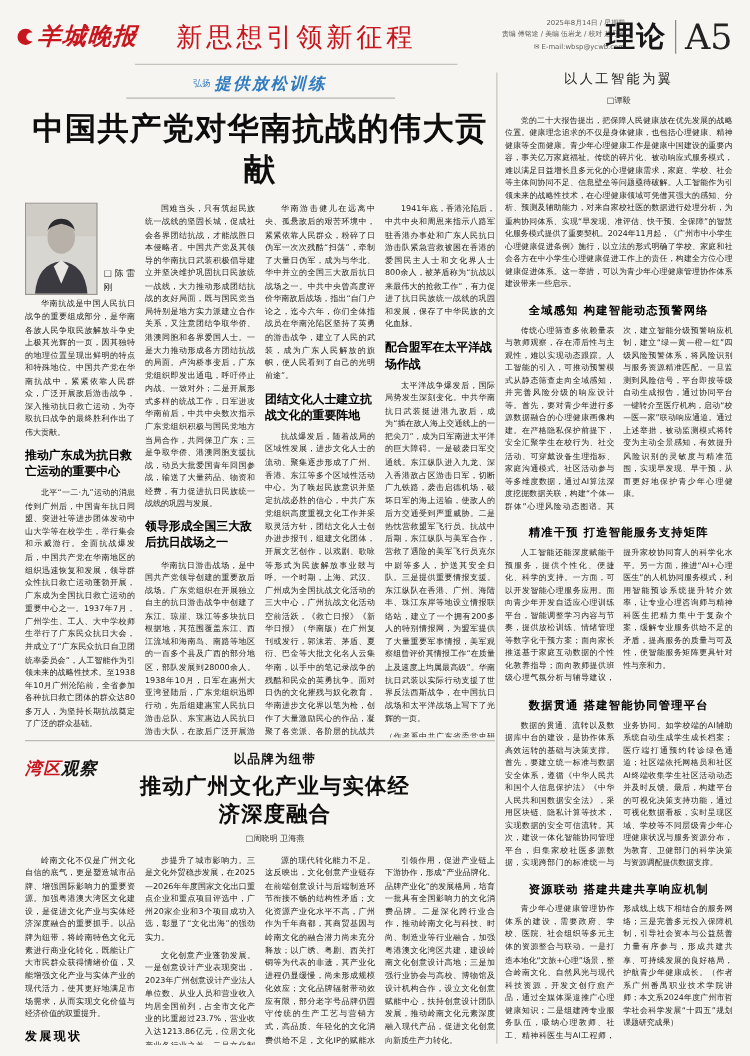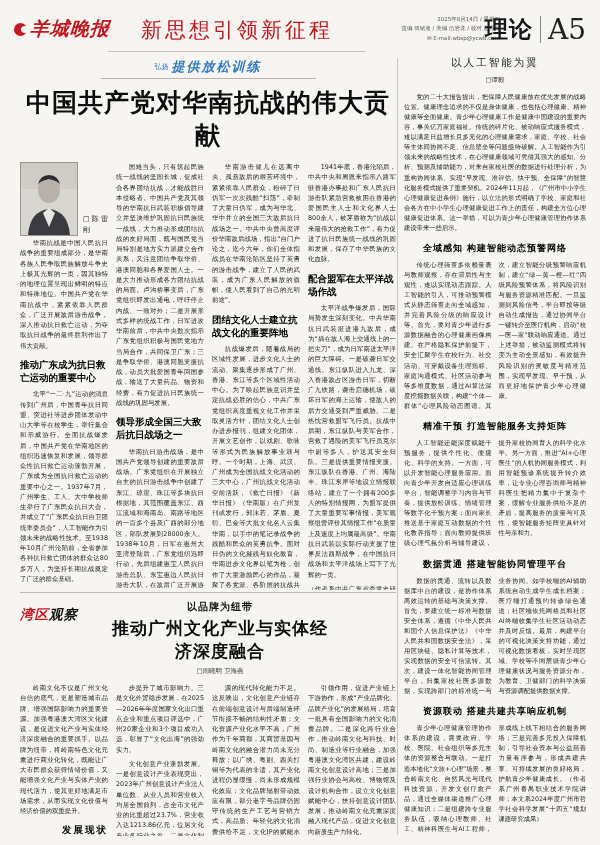--- a/index.html
+++ b/index.html
@@ -46,21 +46,21 @@
   .a3{position:absolute;left:20px;top:600px;width:376px;height:236px;overflow:hidden;}
   .a3-head{display:flex;align-items:flex-start;gap:20px;}
   .a3-badge{flex:0 0 64px;padding-top:6px;font-weight:bold;font-style:italic;font-size:13.5px;letter-spacing:1px;}
   .badge-red{color:#c8161e;}
   .badge-black{color:#111;}
   .a3-headmid{flex:1;text-align:center;}
   .a3-kicker{font-size:10px;font-weight:bold;color:#161616;letter-spacing:1px;}
   .a3-title{margin-top:3px;font-family:"DejaVu Serif",serif;font-weight:900;font-size:17px;color:#0d0d0d;letter-spacing:1px;}
   .a3-byline{font-size:6.5px;color:#333;margin-top:4px;}
   .a3cols{display:flex;gap:8px;height:158px;overflow:hidden;margin-top:7px;}
-  .subc{text-align:right;font-size:9.5px;font-weight:bold;color:#000;margin:6px 0 4px;letter-spacing:2px;text-indent:0;}
+  .subc{text-align:left;font-size:9.5px;font-weight:bold;color:#000;margin:6px 0 4px;letter-spacing:2px;text-indent:0;}
 </style>
 </head>
 <body>
 
 <div class="page">
 
   <div class="logo">
     <span class="logo-mark"></span>
     <span class="logo-text">羊城晚报</span>
   </div>

